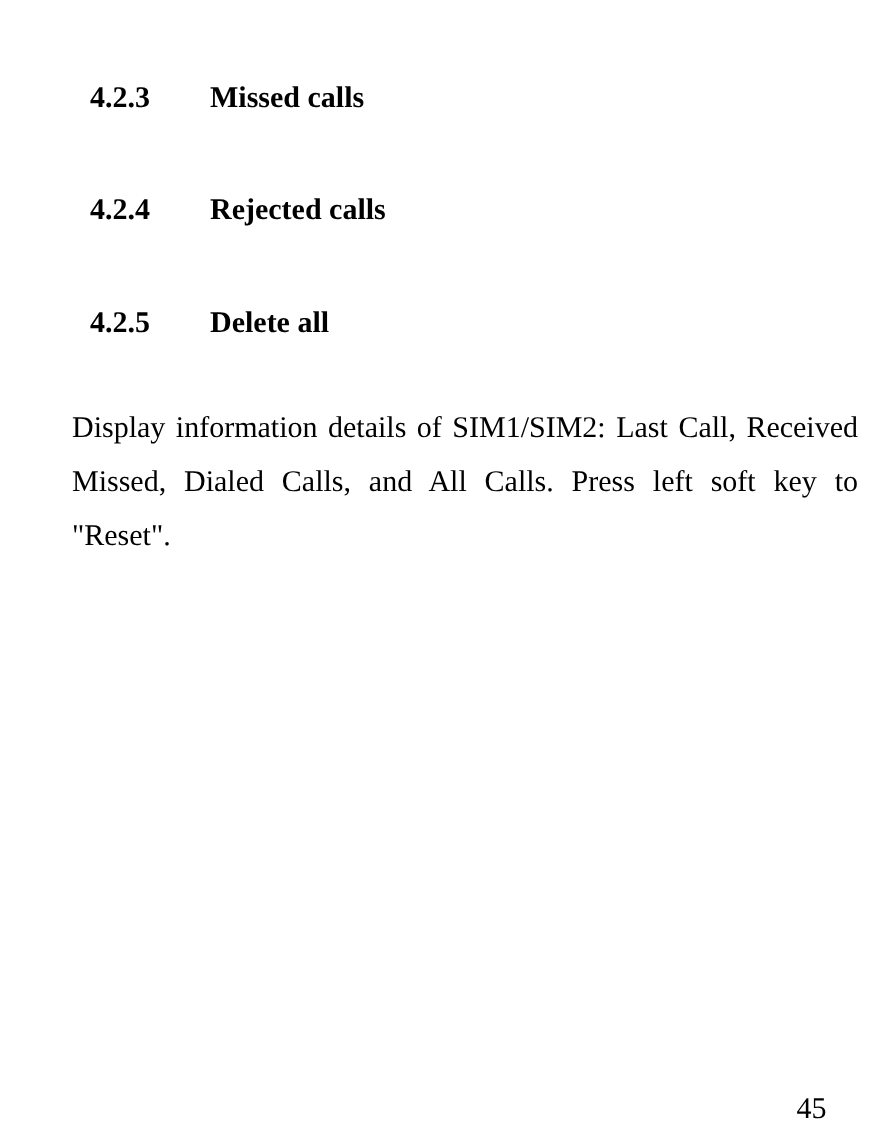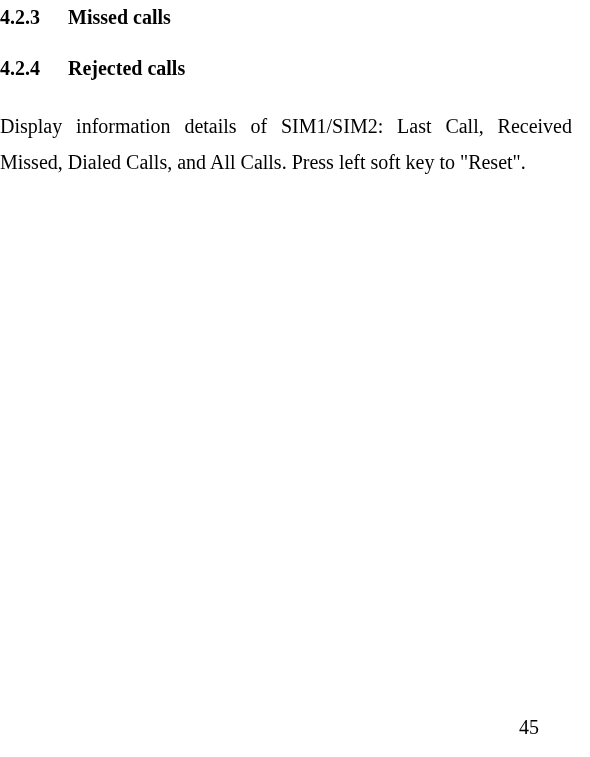--- a/index.html
+++ b/index.html
@@ -1,16 +1,16 @@
 <!DOCTYPE html>
 <html><head>
   <meta charset="utf-8">
   <style>
     * {
-      margin: 0;
+      margin: 12px;
       padding: 0;
       box-sizing: border-box;
     }
     body {
       width: 590px;
       height: 757px;
       background: #ffffff;
       font-family: 'Times New Roman', Times, serif;
       color: #000000;
       padding: 6px 18px 20px 0px;
@@ -47,19 +47,22 @@
   </div>
 </div>
 
 <div>
   <div class="section-heading">
     <span class="section-number">4.2.4</span><span>Rejected calls</span>
   </div>
 </div>
 
 <div>
+  <div class="section-heading">
+    <span class="section-number">4.2.5</span><span>Delete all</span>
+  </div>
 </div>
 
 <div>
   <div class="section-body">Display information details of SIM1/SIM2: Last Call, Received Missed, Dialed Calls, and All Calls. Press left soft key to "Reset".</div>
 </div>
 
 <div class="page-number">45</div>
 
 </body></html>

